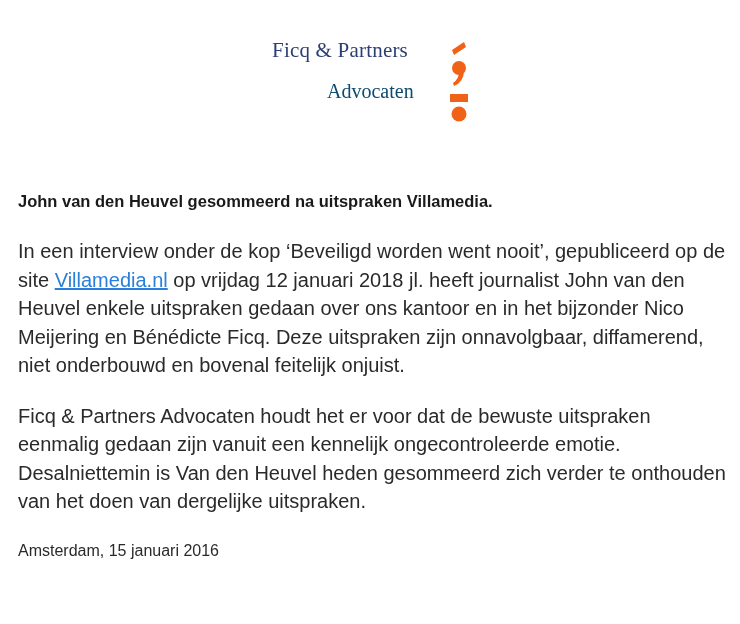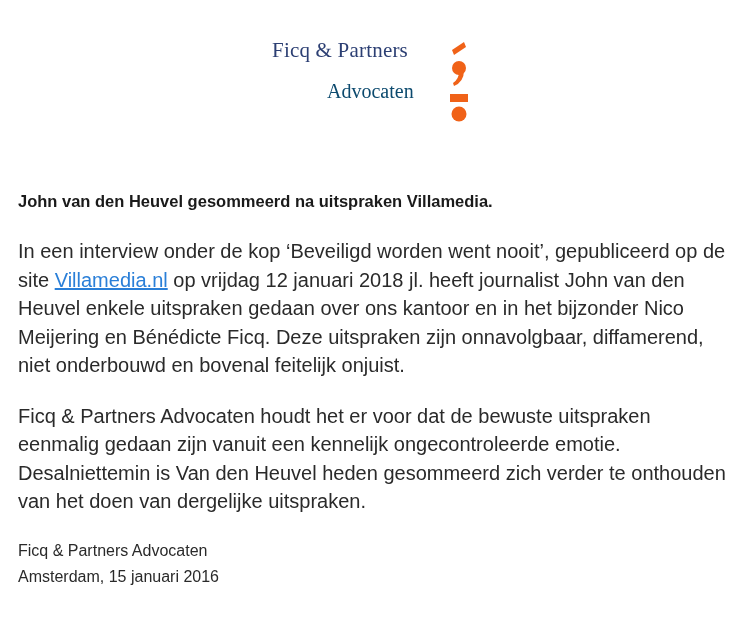--- a/index.html
+++ b/index.html
@@ -33,16 +33,15 @@
 </div>
 
 <div class="content">
   <div class="headline">John van den Heuvel gesommeerd na uitspraken Villamedia.</div>
 
   <p><span>In een interview onder de kop ‘Beveiligd worden went nooit’, gepubliceerd op de site </span><a class="link">Villamedia.nl</a><span> op vrijdag 12 januari 2018 jl. heeft journalist John van den Heuvel enkele uitspraken gedaan over ons kantoor en in het bijzonder Nico Meijering en Bénédicte Ficq. Deze uitspraken zijn onnavolgbaar, diffamerend, niet onderbouwd en bovenal feitelijk onjuist.</span></p>
 
   <p>Ficq &amp; Partners Advocaten houdt het er voor dat de bewuste uitspraken eenmalig gedaan zijn vanuit een kennelijk ongecontroleerde emotie. Desalniettemin is Van den Heuvel heden gesommeerd zich verder te onthouden van het doen van dergelijke uitspraken.</p>
 
   <div class="sig">
-    <div>Ficq &amp; Partners Advocaten</div>
     <div>Amsterdam, 15 januari 2016</div>
   </div>
 </div>
 
 </body></html>

